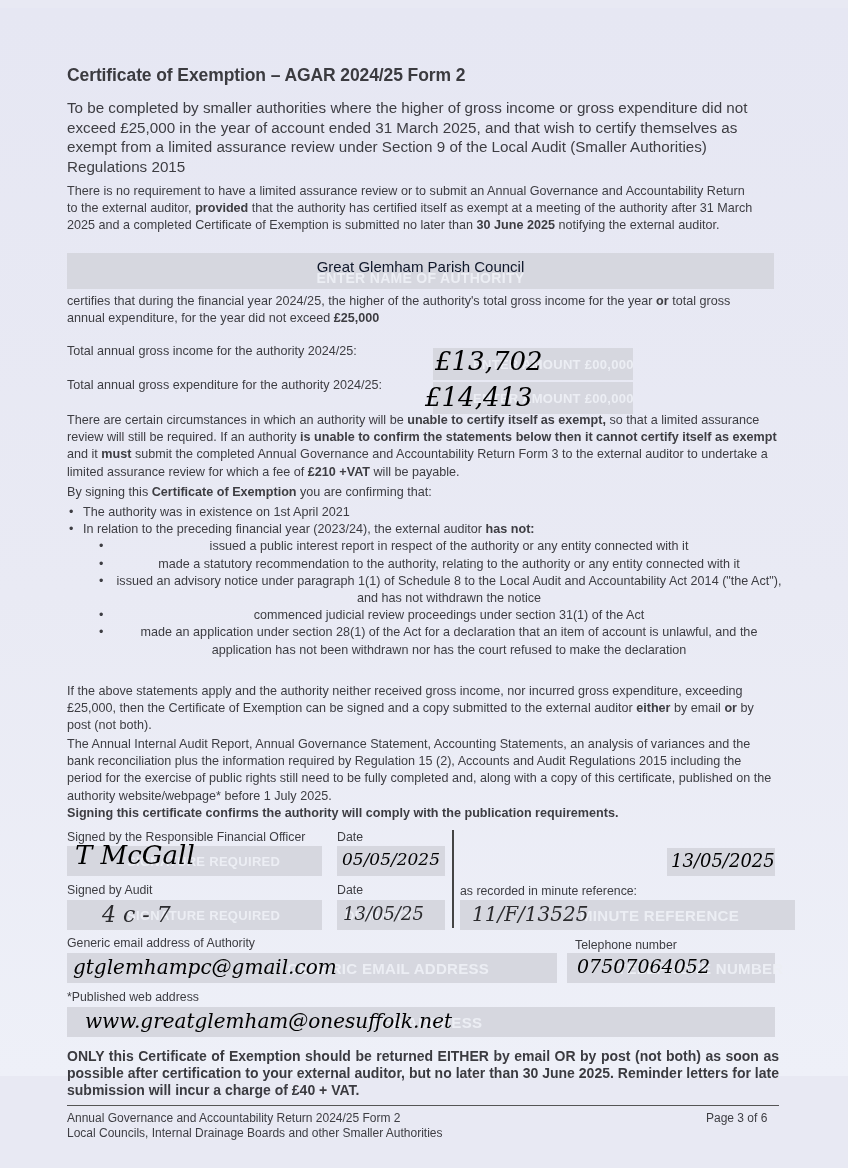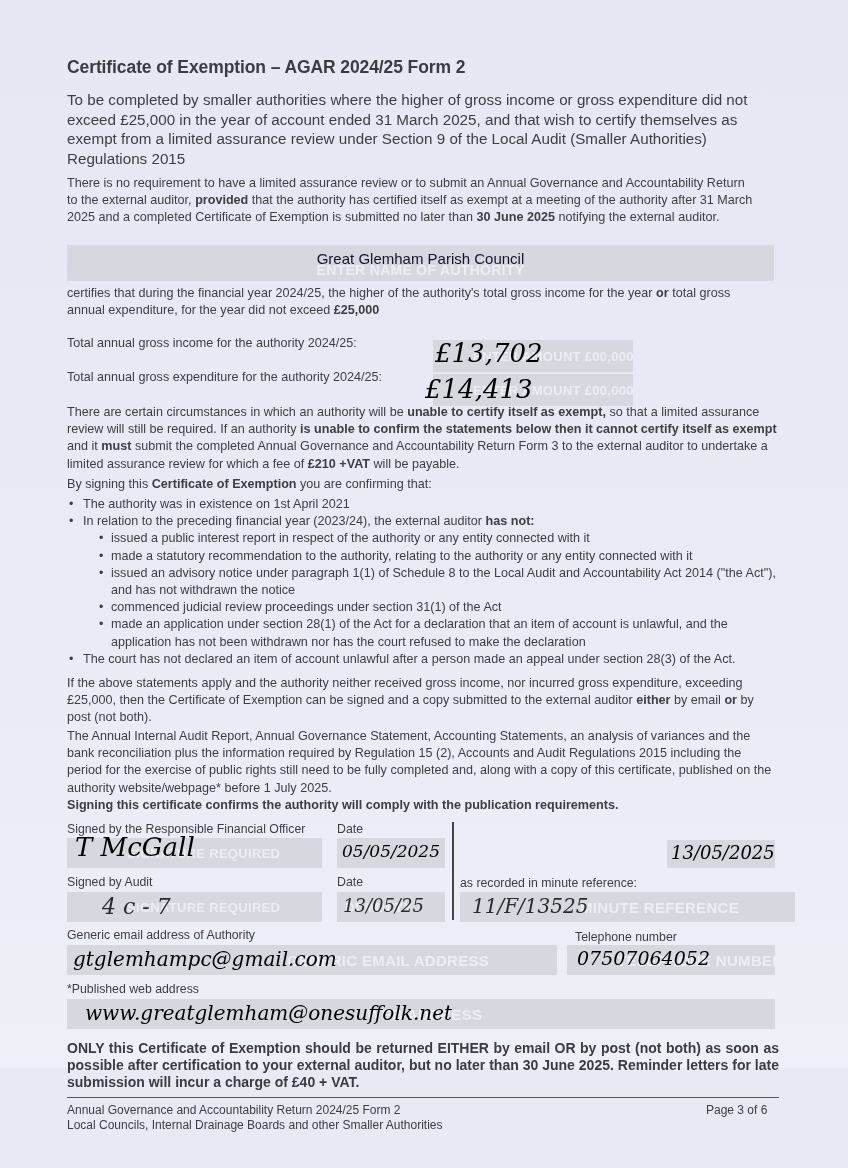--- a/index.html
+++ b/index.html
@@ -5,21 +5,21 @@
   html, body { margin: 0; padding: 0; }
   body {
     width: 848px; height: 1168px;
     background: #e8e9f3;
     font-family: "Liberation Sans", sans-serif;
     color: #3a3a3e;
     position: relative;
     overflow: hidden;
   }
   .page {
-    position: absolute; left: 0; top: 0; width: 848px; height: 1068px;
+    position: absolute; left: 0; top: 8px; width: 848px; height: 1068px;
     background: linear-gradient(180deg, #e6e7f3 0%, #e9eaf4 55%, #eef0f8 100%);
   }
   .abs { position: absolute; }
   .title { left: 67px; top: 57px; font-size: 17.5px; font-weight: bold; color: #3b3b40; letter-spacing: -0.1px; }
   .intro { left: 67px; top: 90px; width: 690px; font-size: 15.2px; line-height: 19.6px; color: #3d3d42; }
   .para { font-size: 12.6px; line-height: 17.2px; color: #3d3d42; }
   .p1 { left: 67px; top: 175px; width: 690px; }
   .grey {
     background: #d6d7df;
     position: absolute;
@@ -33,21 +33,21 @@
   .amtbox { left: 433px; width: 200px; height: 32px; margin-top: 14px; }
   .hand { font-family: "DejaVu Serif", serif; font-style: italic; color: #000000; position: absolute; white-space: nowrap; }
   .hand-black { color: #2b2b2e; }
   .p3 { left: 67px; top: 404px; width: 712px; }
   .p4 { left: 67px; top: 476px; width: 712px; }
   ul { margin: 0; padding: 0; list-style: none; }
   li { position: relative; padding-left: 16px; }
   li::before { content: "•"; position: absolute; left: 2px; top: 0; }
   .l1 { left: 67px; top: 496px; width: 720px; }
   .l2 { padding-left: 30px; }
-  .l2 li { padding-left: 14px; }
+  .l2 li { padding-left: 14px; text-align: center; }
   .p5 { left: 67px; top: 675px; width: 712px; }
   .p6 { left: 67px; top: 728px; width: 712px; }
   .lbl { font-size: 12.3px; color: #3d3d42; position: absolute; white-space: nowrap; }
   .vline { position: absolute; left: 452px; top: 822px; width: 2px; height: 98px; background: #444; }
   .final { left: 67px; top: 1040px; width: 712px; font-size: 14px; line-height: 17px; font-weight: bold; color: #3b3b40; text-align: justify; }
   .hr { position: absolute; left: 67px; top: 1097px; width: 712px; height: 1px; background: #555; }
   .foot { font-size: 12px; line-height: 15px; color: #3d3d42; position: absolute; }
 </style>
 </head>
 <body>
@@ -95,23 +95,20 @@
     <ul>
       <li>The authority was in existence on 1st April 2021</li>
       <li><span>In relation to the preceding financial year (2023/24), the external auditor </span><b>has not:</b></li>
     </ul>
     <ul class="l2">
       <li>issued a public interest report in respect of the authority or any entity connected with it</li>
       <li>made a statutory recommendation to the authority, relating to the authority or any entity connected with it</li>
       <li>issued an advisory notice under paragraph 1(1) of Schedule 8 to the Local Audit and Accountability Act 2014 ("the Act"), and has not withdrawn the notice</li>
       <li>commenced judicial review proceedings under section 31(1) of the Act</li>
       <li>made an application under section 28(1) of the Act for a declaration that an item of account is unlawful, and the application has not been withdrawn nor has the court refused to make the declaration</li>
-    </ul>
-    <ul>
-      <li>The court has not declared an item of account unlawful after a person made an appeal under section 28(3) of the Act.</li>
     </ul>
   </div>
 
   <div class="abs para p5">
     <span>If the above statements apply and the authority neither received gross income, nor incurred gross expenditure, exceeding £25,000, then the Certificate of Exemption can be signed and a copy submitted to the external auditor </span><b>either</b><span> by email </span><b>or</b><span> by post (not both).</span>
   </div>
 
   <div class="abs para p6">
     <span>The Annual Internal Audit Report, Annual Governance Statement, Accounting Statements, an analysis of variances and the bank reconciliation plus the information required by Regulation 15 (2), Accounts and Audit Regulations 2015 including the period for the exercise of public rights still need to be fully completed and, along with a copy of this certificate, published on the authority website/webpage* before 1 July 2025.</span><br>
     <b>Signing this certificate confirms the authority will comply with the publication requirements.</b>

